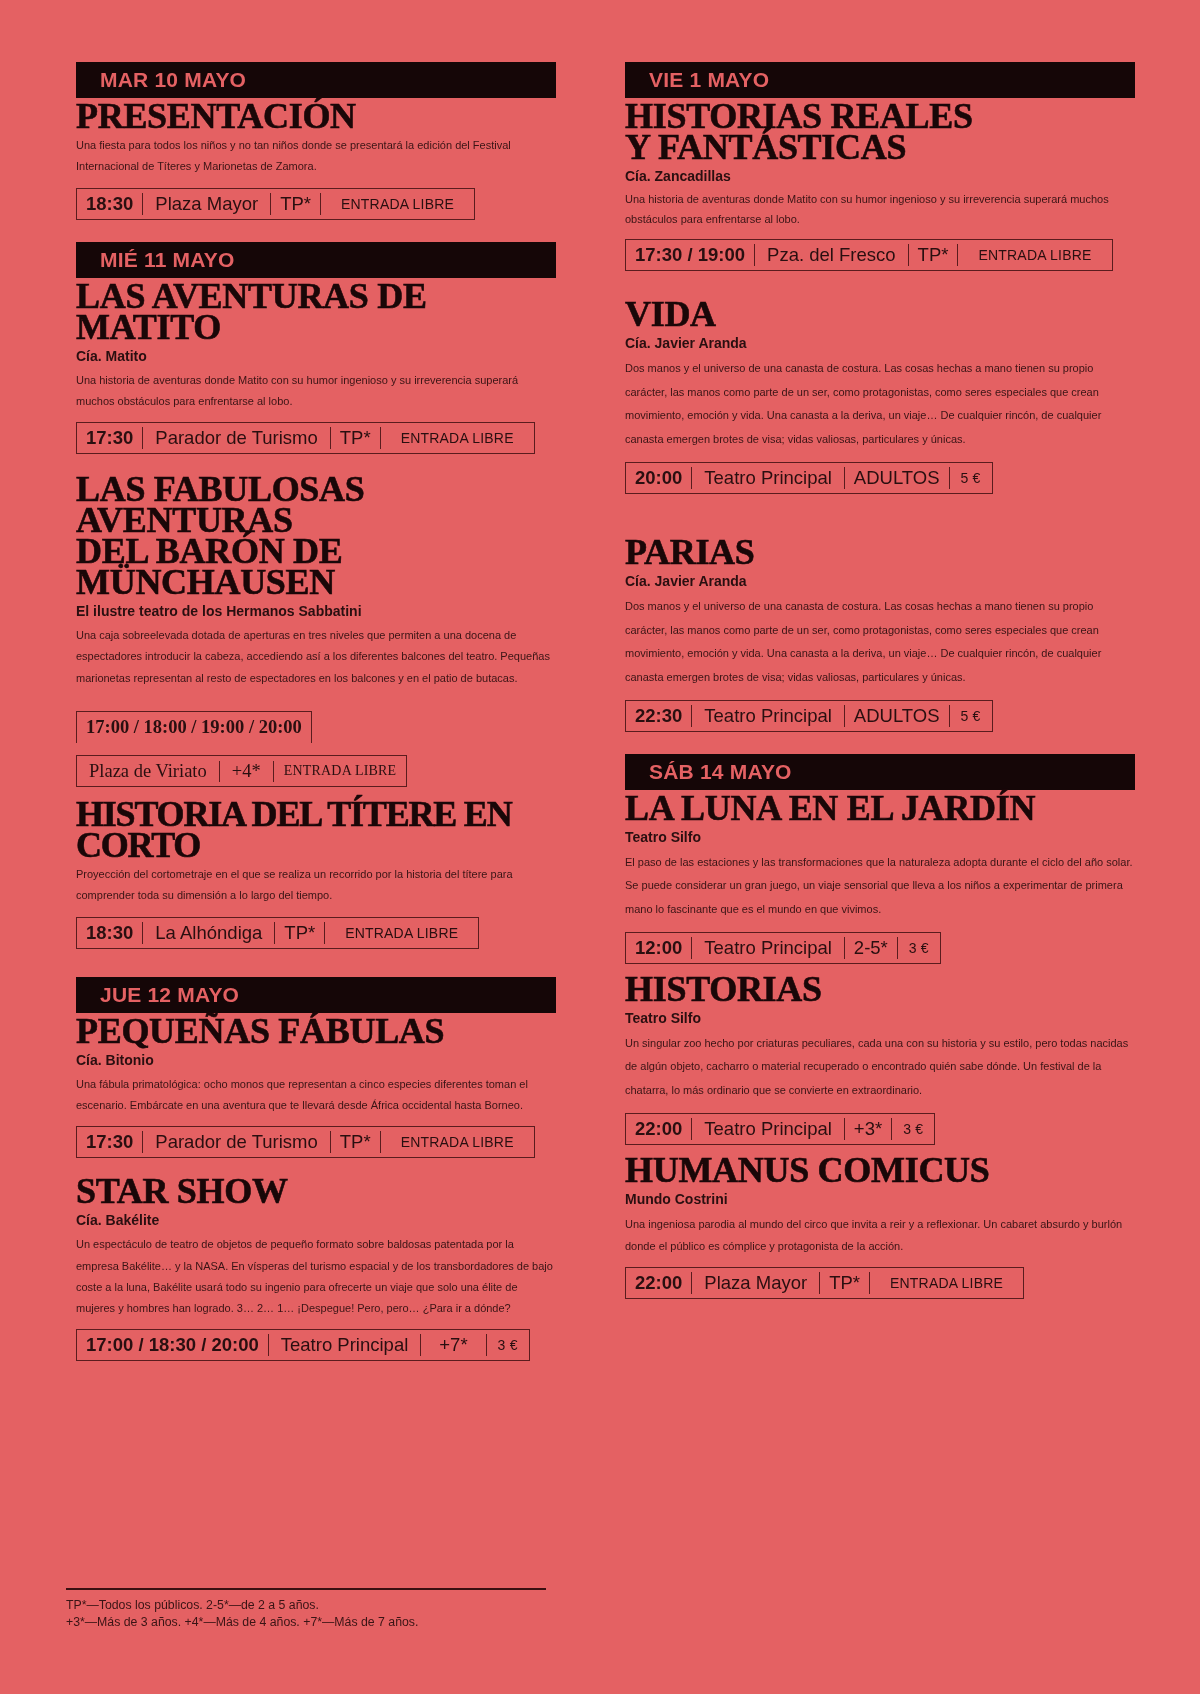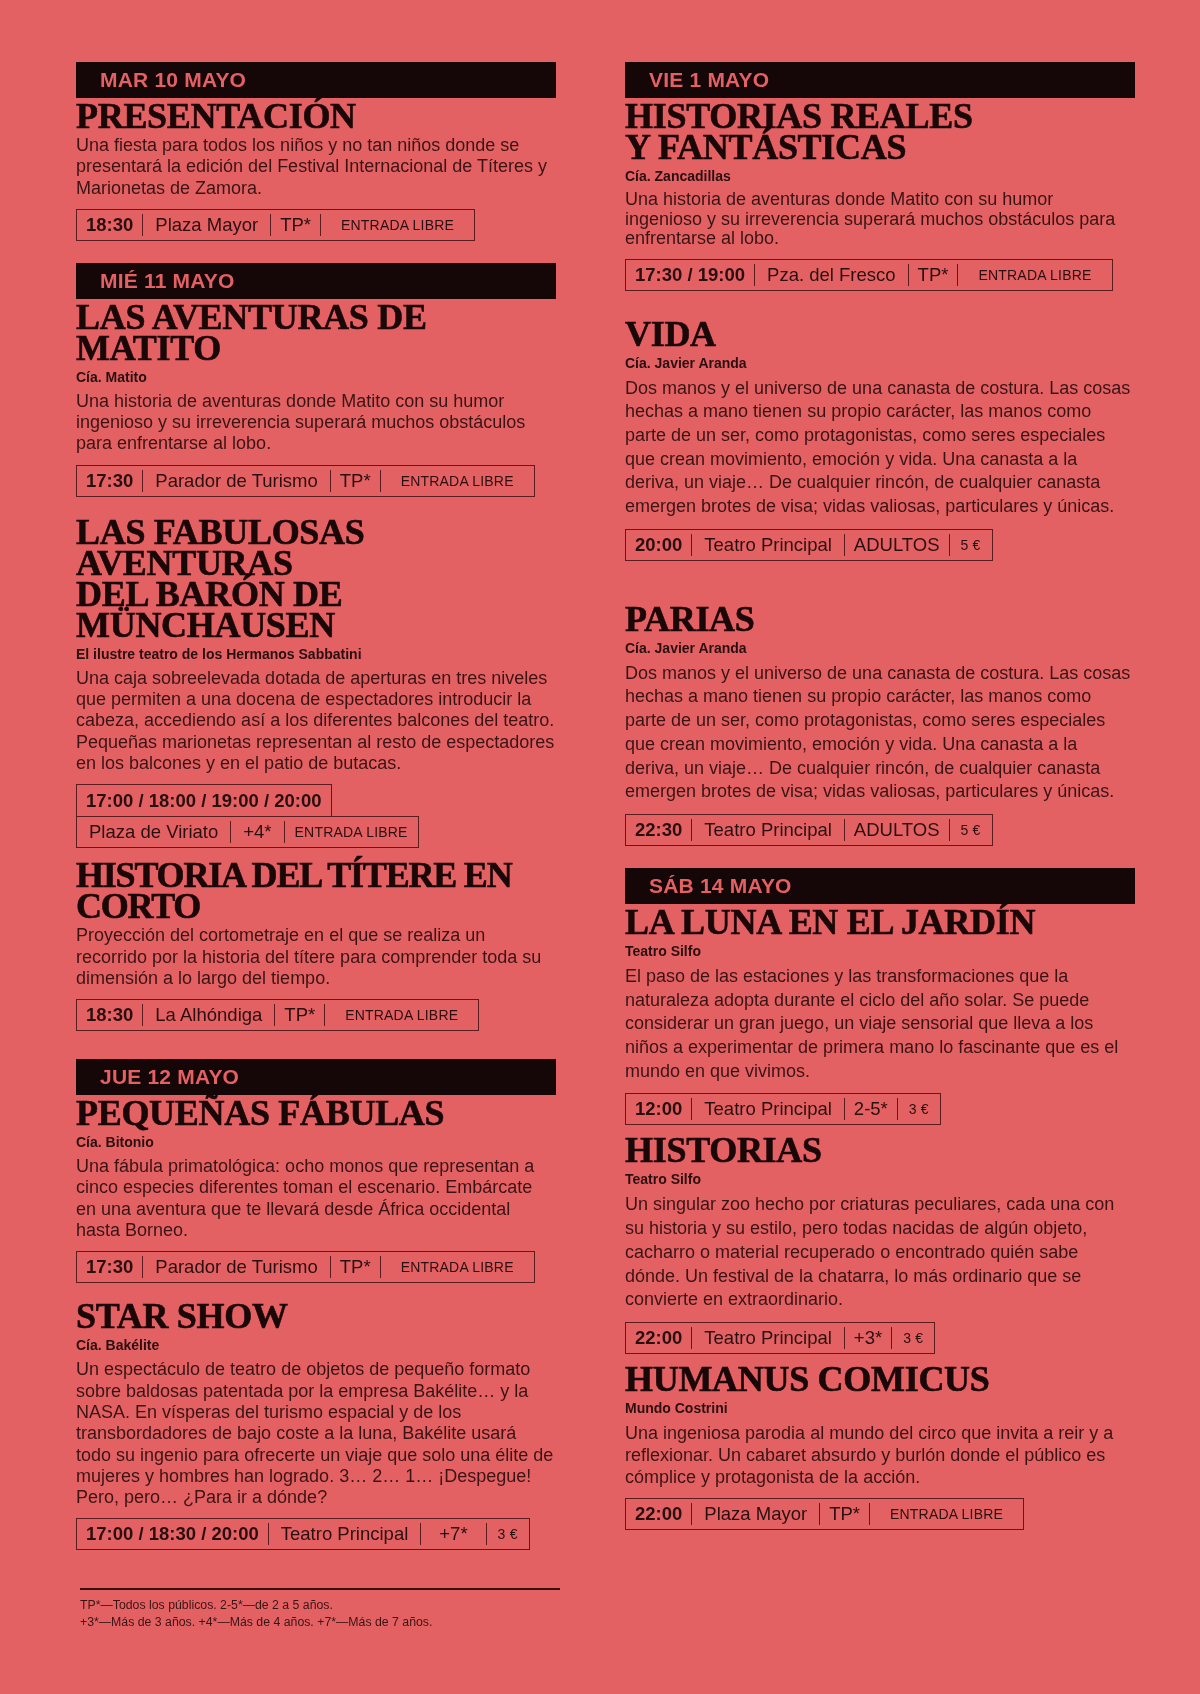--- a/index.html
+++ b/index.html
@@ -40,21 +40,21 @@
     color: #1a0708;
     -webkit-text-stroke: 0.6px #1a0708;
   }
   .company {
     font-weight: 700;
     font-size: 14px;
     line-height: 22px;
     margin-top: 2px;
   }
   .desc {
-    font-size: 18px;
+    font-size: 11px;
     line-height: 21.3px;
     margin-top: 3px;
     color: #3a1415;
   }
   .info-row {
     display: inline-flex;
     border: 1.5px solid #5a1c1e;
     height: 32px;
     margin-top: 10px;
     align-items: center;
@@ -70,26 +70,26 @@
     white-space: nowrap;
   }
   .cell:last-child { border-right: none; }
   .cell.time { font-weight: 700; padding: 0 9px; }
   .cell.venue { padding: 0 12px; }
   .cell.age { padding: 0 9px; }
   .cell.price { font-size: 14px; padding: 0 20px; letter-spacing: 0.2px; }
   .cell.price.small { padding: 0 11px; }
 
   .stack { display: flex; flex-direction: column; align-items: flex-start; margin-top: 10px; }
-  .stack .info-row { margin-top: 0; }
+  .stack .info-row { margin-top: 12px; font-family: Liberation Serif, serif; }
   .stack .info-row.top { border-bottom: none; }
 
   .footer {
     position: absolute;
-    left: 80px;
+    left: 66px;
     top: 1588px;
     width: 480px;
     border-top: 2px solid #3a1011;
     padding-top: 7px;
     font-size: 12.3px;
     line-height: 17px;
     color: #3a1415;
   }
 </style>
 </head>

